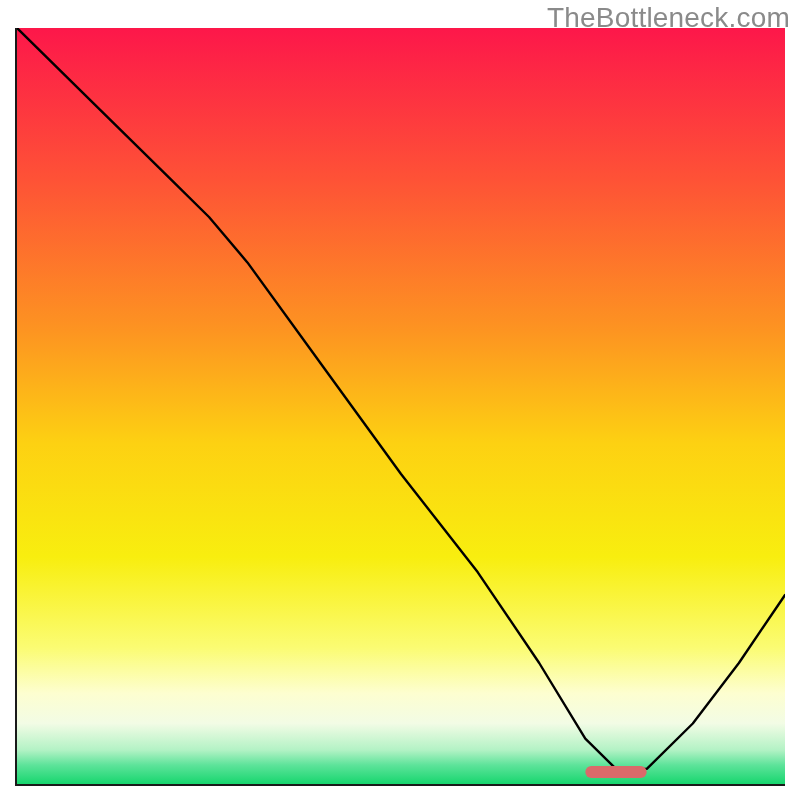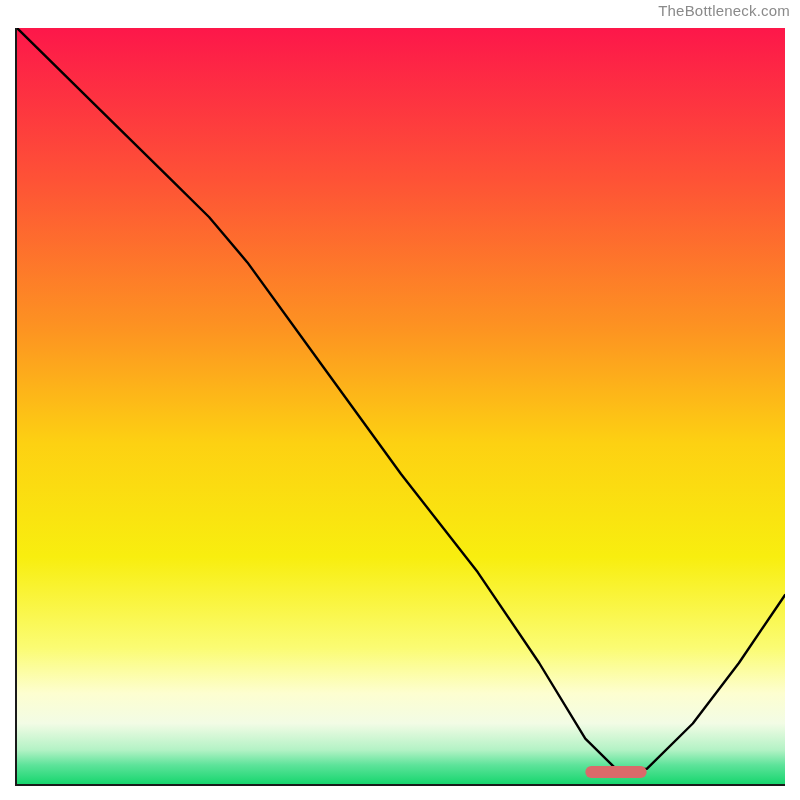--- a/index.html
+++ b/index.html
@@ -10,21 +10,21 @@
     background: #ffffff;
     font-family: Arial, Helvetica, sans-serif;
     overflow: hidden;
     position: relative;
   }
   .watermark {
     position: absolute;
     top: 2px;
     right: 10px;
     color: #8a8a8a;
-    font-size: 15px;
+    font-size: 28px;
     font-weight: 400;
     letter-spacing: 0.2px;
     z-index: 30;
     user-select: none;
   }
   .plot-frame {
     position: absolute;
     left: 15px;
     top: 28px;
     width: 770px;

